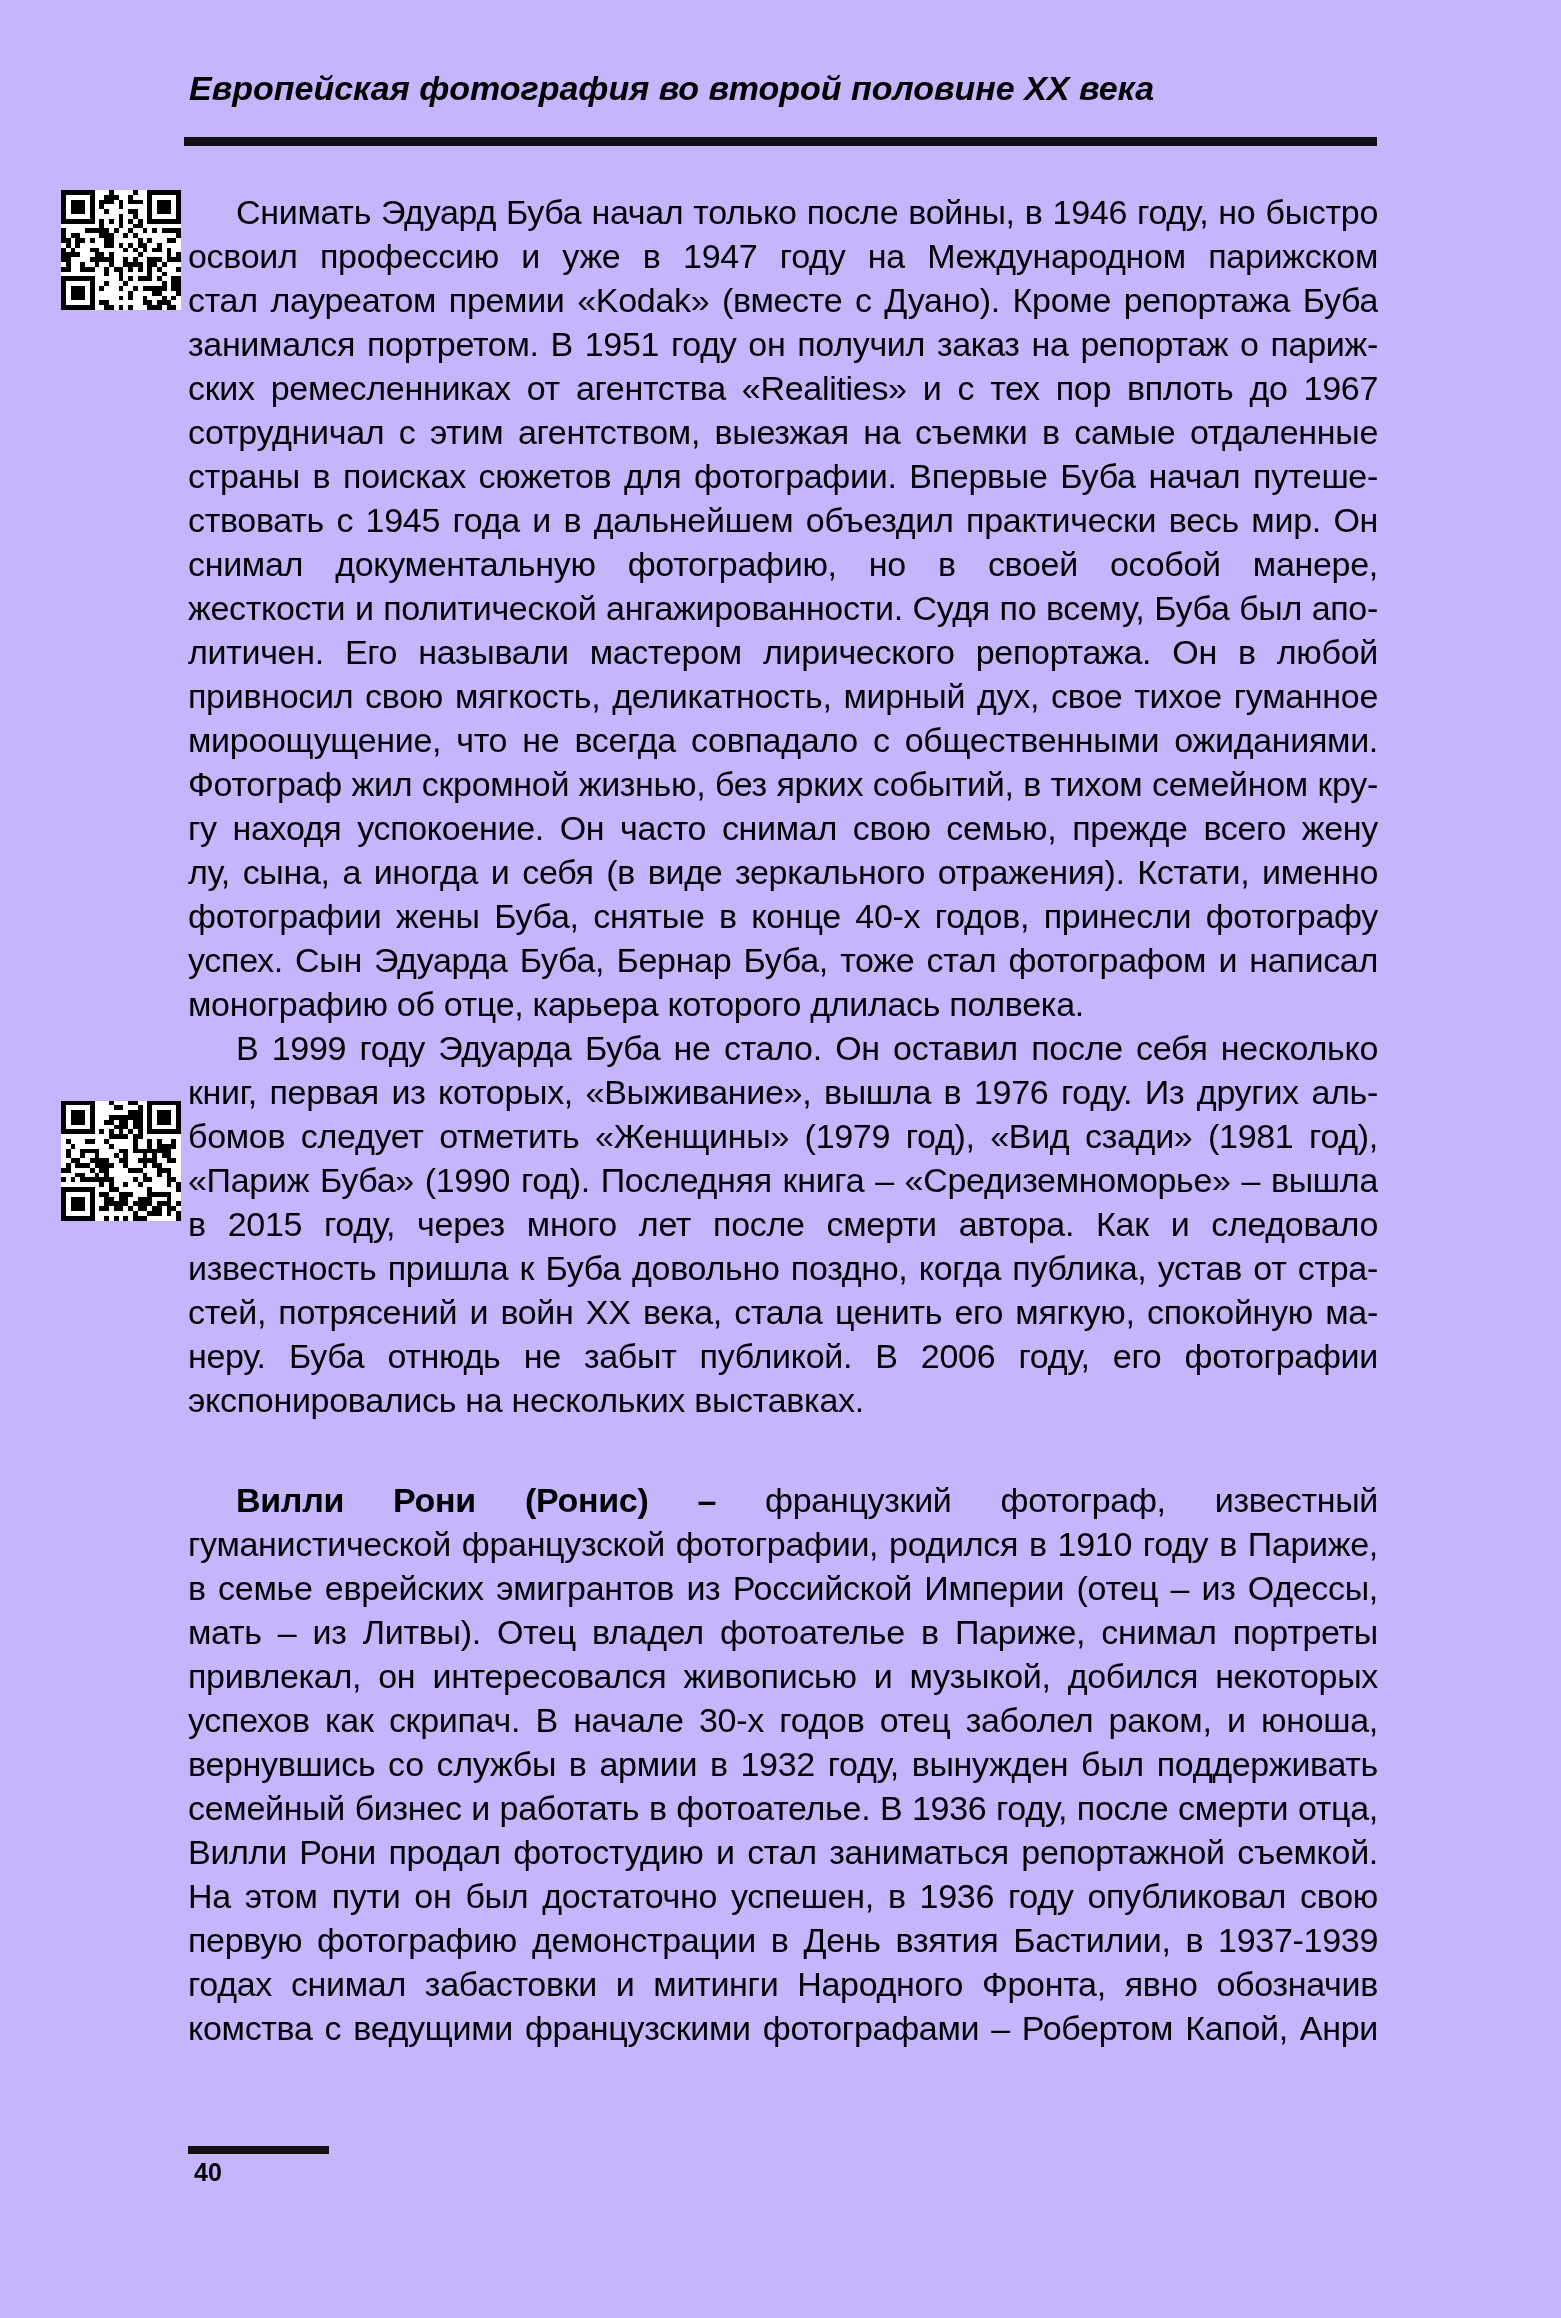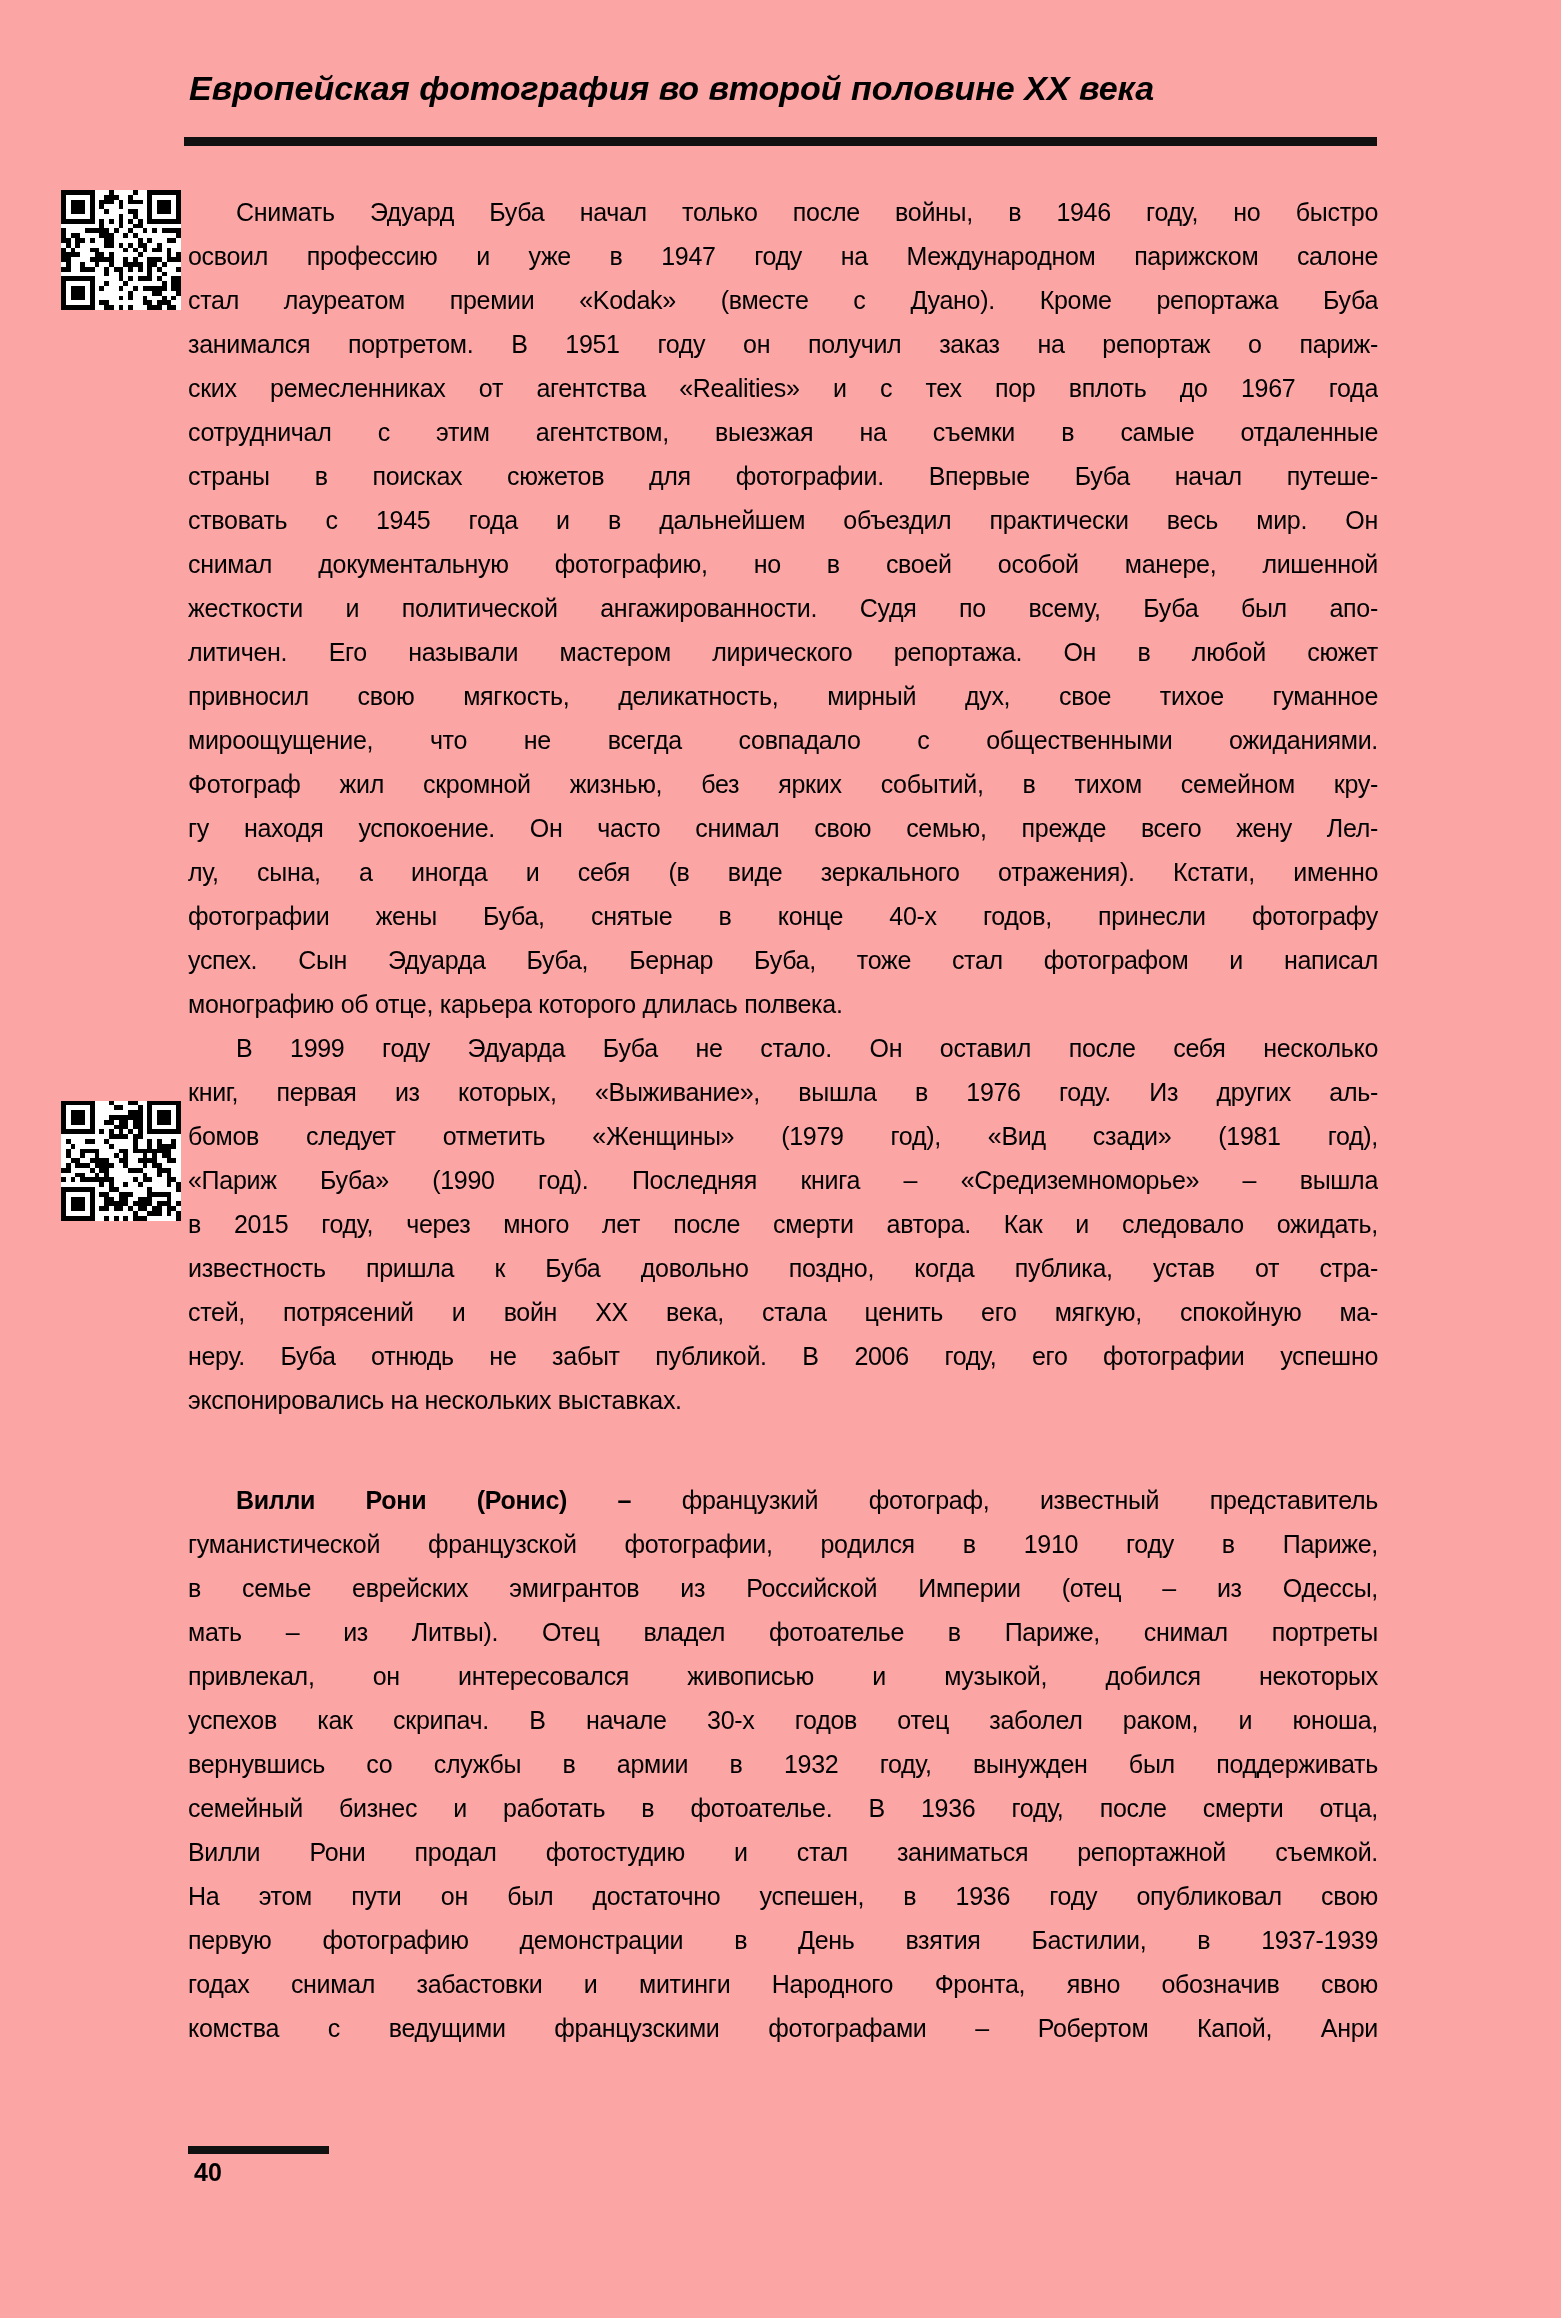--- a/index.html
+++ b/index.html
@@ -1,38 +1,38 @@
 <!DOCTYPE html>
 <html style="font-size:12.8px"><head>
 <meta charset="utf-8">
 <style>
   html,body{margin:0;padding:0;background:#e8e8e8;}
   .page{
     position:relative;
     width:1562px;height:2319px;
-    background:#fca5a5;
+    background:#c4b5fd;
     color:#000000;
     font-family:"Liberation Sans",sans-serif;
     overflow:hidden;
   }
   .rh-text{
     position:absolute;left:189px;top:69px;
     font-size:34px;font-weight:bold;font-style:italic;
     letter-spacing:0px;white-space:nowrap;
   }
   .rh-rule{
     position:absolute;left:184px;top:137px;
     width:1193px;height:8.8px;background:#111111;
   }
   .body-col{
     position:absolute;left:188px;top:190px;width:1190px;
   }
   .line{
     height:44px;line-height:44px;
-    font-size:25px;letter-spacing:-0.3px;
+    font-size:34px;letter-spacing:-0.3px;
     overflow:hidden;white-space:normal;
   }
   .j{text-align:justify;text-align-last:justify;}
   .last{text-align:center;text-align-last:left;}
   .indent{text-indent:48px;}
   .gap{margin-top:56px;}
   .b{font-weight:bold;}
   .qr{position:absolute;width:120px;height:120px;}
   .qr1{left:61px;top:190px;}
   .qr2{left:61px;top:1100px;height:121px;}

